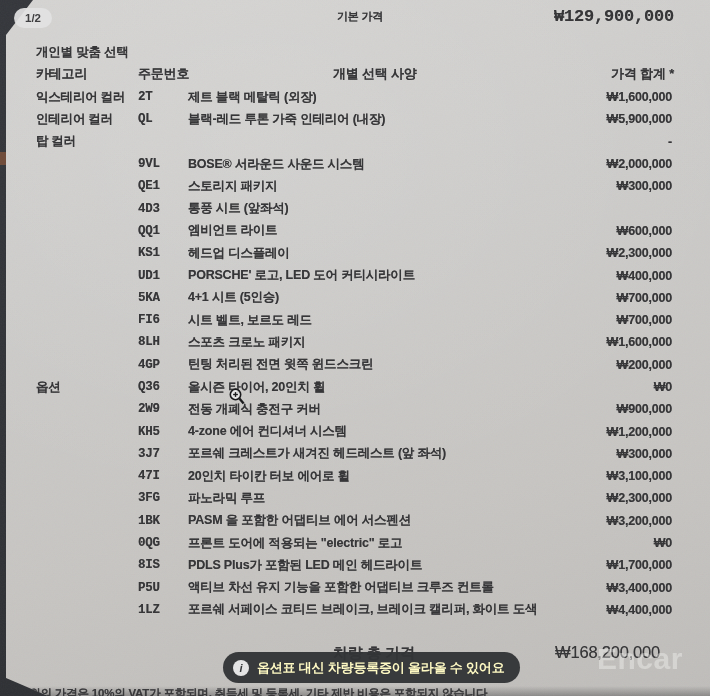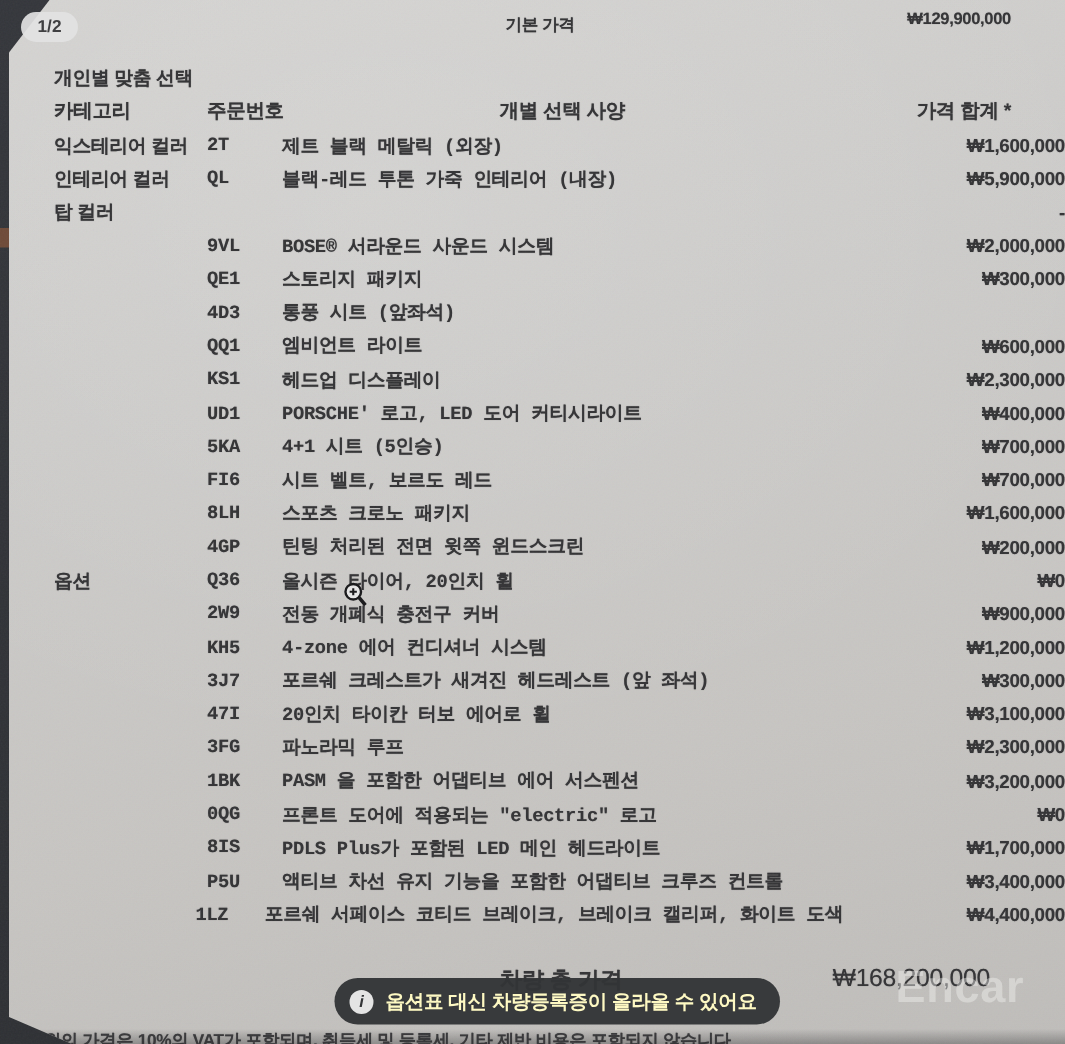--- a/index.html
+++ b/index.html
@@ -22,37 +22,37 @@
     clip-path:polygon(27px 0, 100% 0, 100% 100%, 42px 100%, 0 678px, 0 35px);
     color:#333335;
   }
   .paper .shade-bottom {
     position:absolute; left:0; right:0; bottom:0; height:10px;
     background:linear-gradient(180deg, rgba(0,0,0,0) 0%, rgba(40,40,42,0.35) 100%);
   }
   .doc-text { text-shadow:0 0 0.6px rgba(55,55,58,0.55); letter-spacing:-0.2px; }
 
   .base-price-label { position:absolute; left:331px; top:9px; font-size:11px; font-weight:700; }
-  .base-price-value { position:absolute; right:36px; top:7px; font-size:11px; font-weight:700; }
+  .base-price-value { position:absolute; right:36px; top:7px; font-size:17px; font-weight:700;font-family:Liberation Mono, monospace; }
   .section-title    { position:absolute; left:30px; top:44px; font-size:12.5px; font-weight:600; }
 
   .col-header { position:absolute; top:65px; font-size:13px; font-weight:700; }
   .col-cat    { left:30px; }
   .col-code   { left:132px; }
   .col-option { left:327px; }
   .col-price  { right:36px; }
 
   
   .rows { position:absolute; left:0; right:0; top:86px; }
   .row  { display:flex; align-items:center; height:22.3px; padding-left:30px; }
   .cell { font-size:12.5px; font-weight:600; white-space:nowrap; }
-  .cell.cat   { width:102px; }
+  .cell.cat   { width:102px;font-family:Liberation Serif, serif; }
   .cell.code  { width:50px;font-family:Liberation Mono, monospace; }
-  .cell.name  { flex:1;font-family:Liberation Mono, monospace; }
-  .cell.price { width:160px; text-align:right; font-weight:700; }
+  .cell.name  { flex:1; }
+  .cell.price { width:160px; text-align:right; padding-right:38px; font-weight:700; }
 
   .total-label { position:absolute; left:327px; top:644px; font-size:15px; font-weight:700; }
   .total-value { position:absolute; right:50px; top:643px; font-size:16.5px; font-weight:400; }
 
   .footnote {
     position:absolute; left:16px; top:686px; font-size:11.5px; font-weight:600;
     color:#3a3a3c; white-space:nowrap;
   }
 
   .edge-mark { position:absolute; left:0; top:152px; width:6px; height:13px; background:#6e4a38; }

